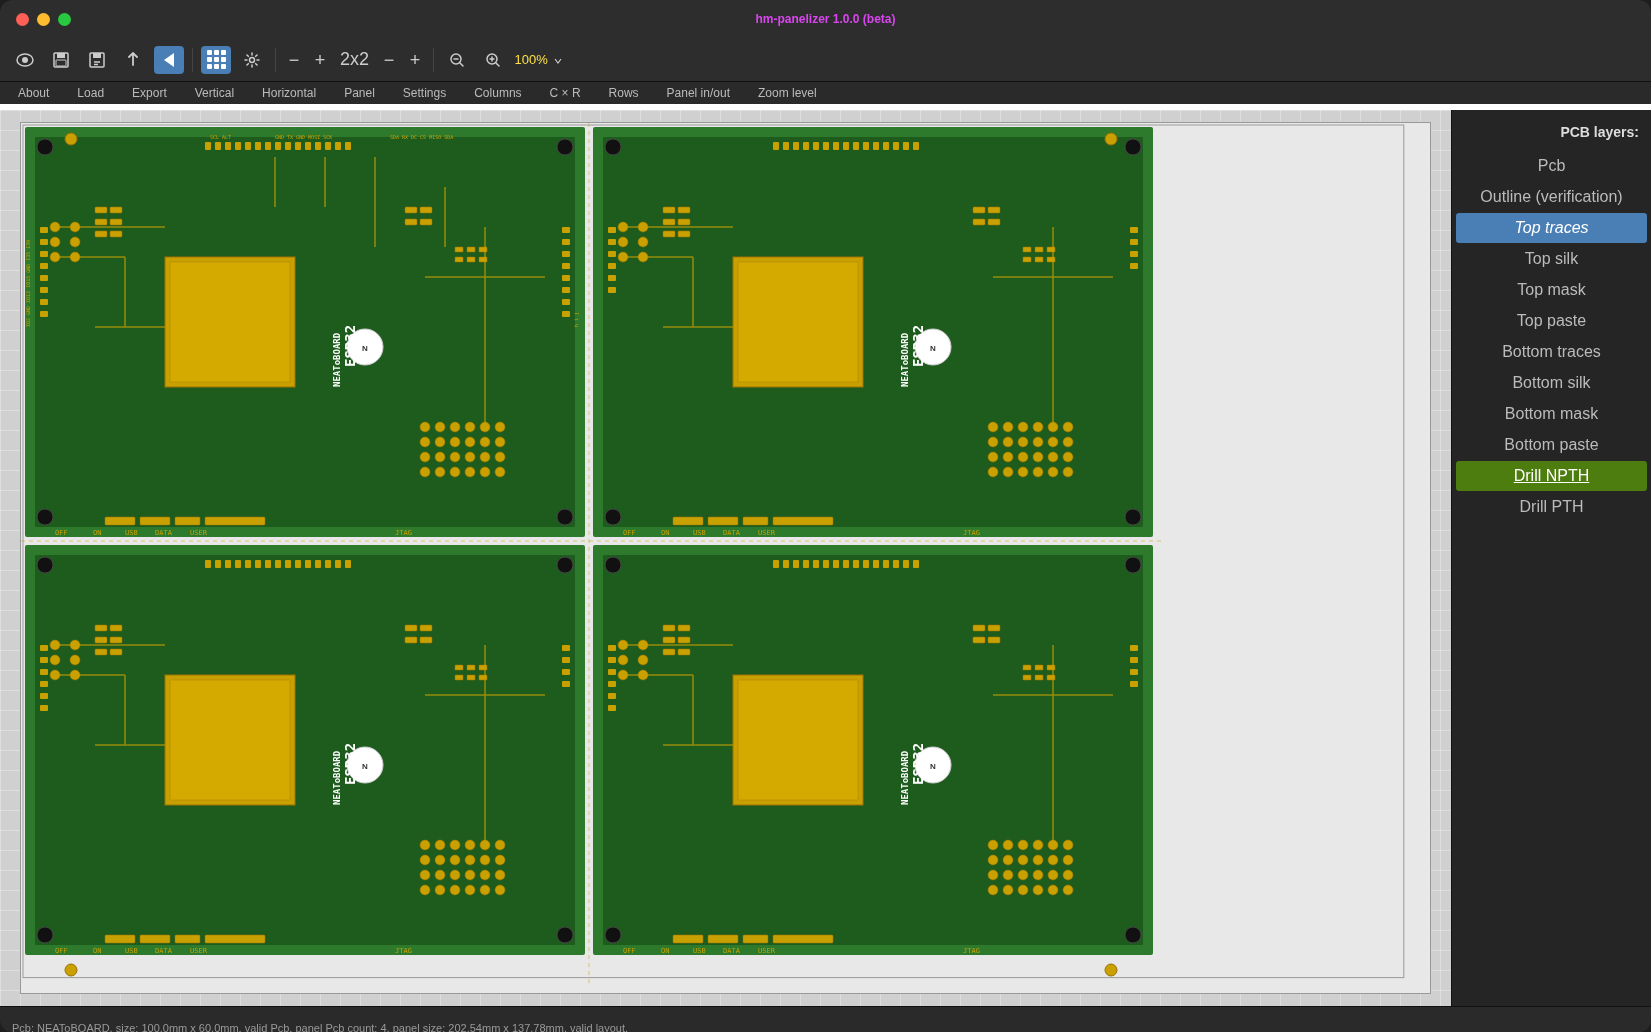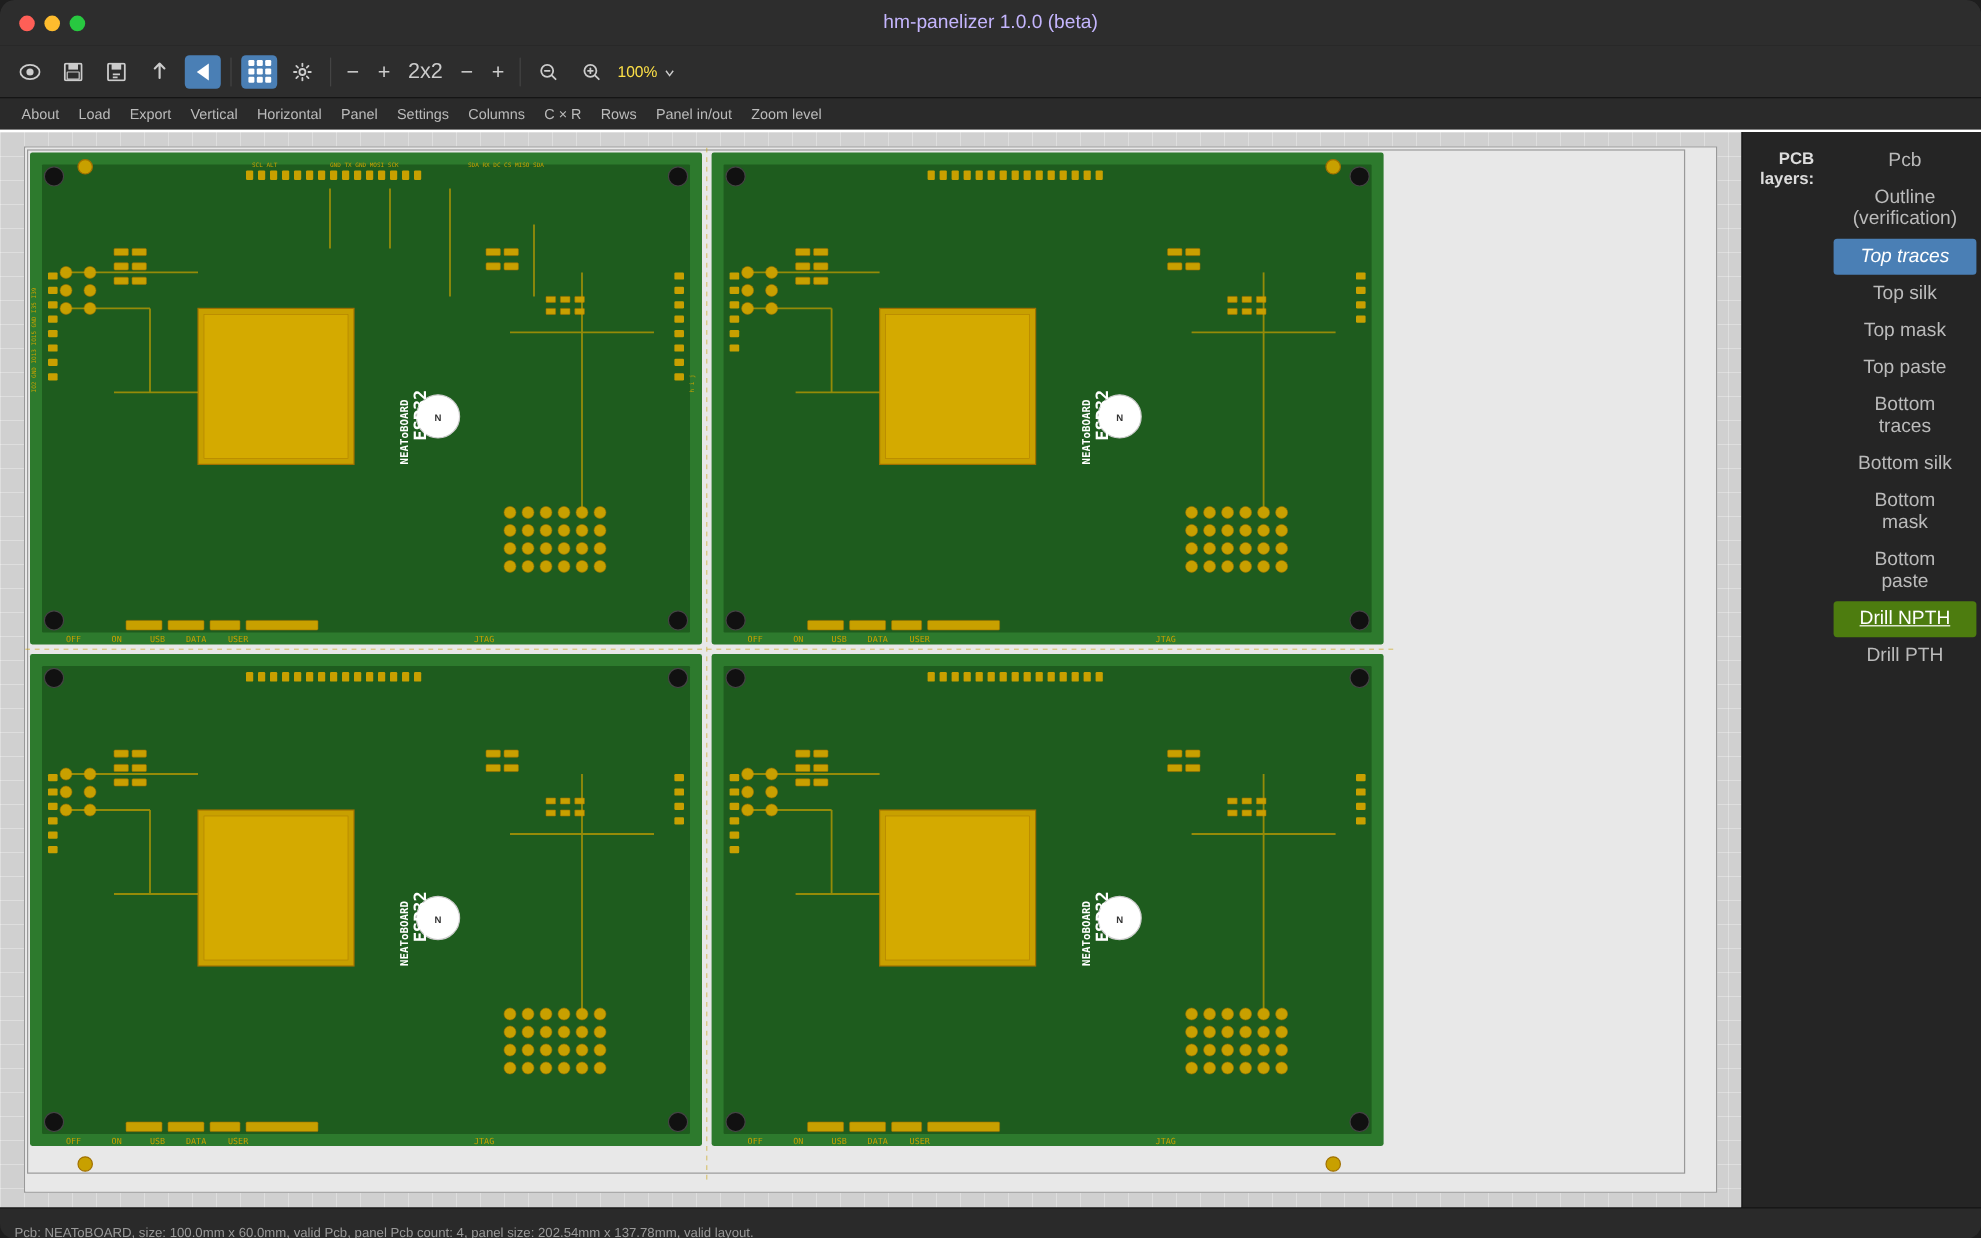--- a/index.html
+++ b/index.html
@@ -30,23 +30,23 @@
     }
     .traffic-light {
       width: 13px;
       height: 13px;
       border-radius: 50%;
     }
     .tl-red { background: #ff5f57; }
     .tl-yellow { background: #febc2e; }
     .tl-green { background: #28c840; }
     #app-title {
-      color: #c4b5fd;
-      font-size: 16px;
-      font-weight: 400;
+      color: #d946ef;
+      font-size: 12px;
+      font-weight: 700;
     }
     
     #toolbar {
       height: 44px;
       background: #2d2d2d;
       border-bottom: 1px solid #111;
       display: flex;
       align-items: center;
       padding: 0 10px;
       gap: 6px;
@@ -97,22 +97,22 @@
       background: #fff;
       border-radius: 1px;
     }
     
     #menubar {
       height: 28px;
       background: #2a2a2a;
       display: flex;
       align-items: center;
       padding: 0 10px;
-      gap: 0;
-      border-bottom: 2px solid #ffffff;
+      gap: 12px;
+      border-bottom: 6px solid #ffffff;
     }
     .menu-item {
       color: #bbb;
       font-size: 12px;
       padding: 2px 8px;
       border-radius: 3px;
       cursor: pointer;
     }
     
     #main {
@@ -146,21 +146,21 @@
       bottom: 12px;
       background: #f5f5f5;
       border: 1px solid #999;
     }
     
     #sidebar {
       width: 200px;
       background: #252525;
       border-left: 1px solid #111;
       display: flex;
-      flex-direction: row;
+      flex-direction: column;
       padding-top: 8px;
     }
     #pcb-layers-title {
       color: #ddd;
       font-size: 14px;
       font-weight: 600;
       padding: 6px 12px 10px 12px;
       text-align: right;
     }
     .layer-item {

